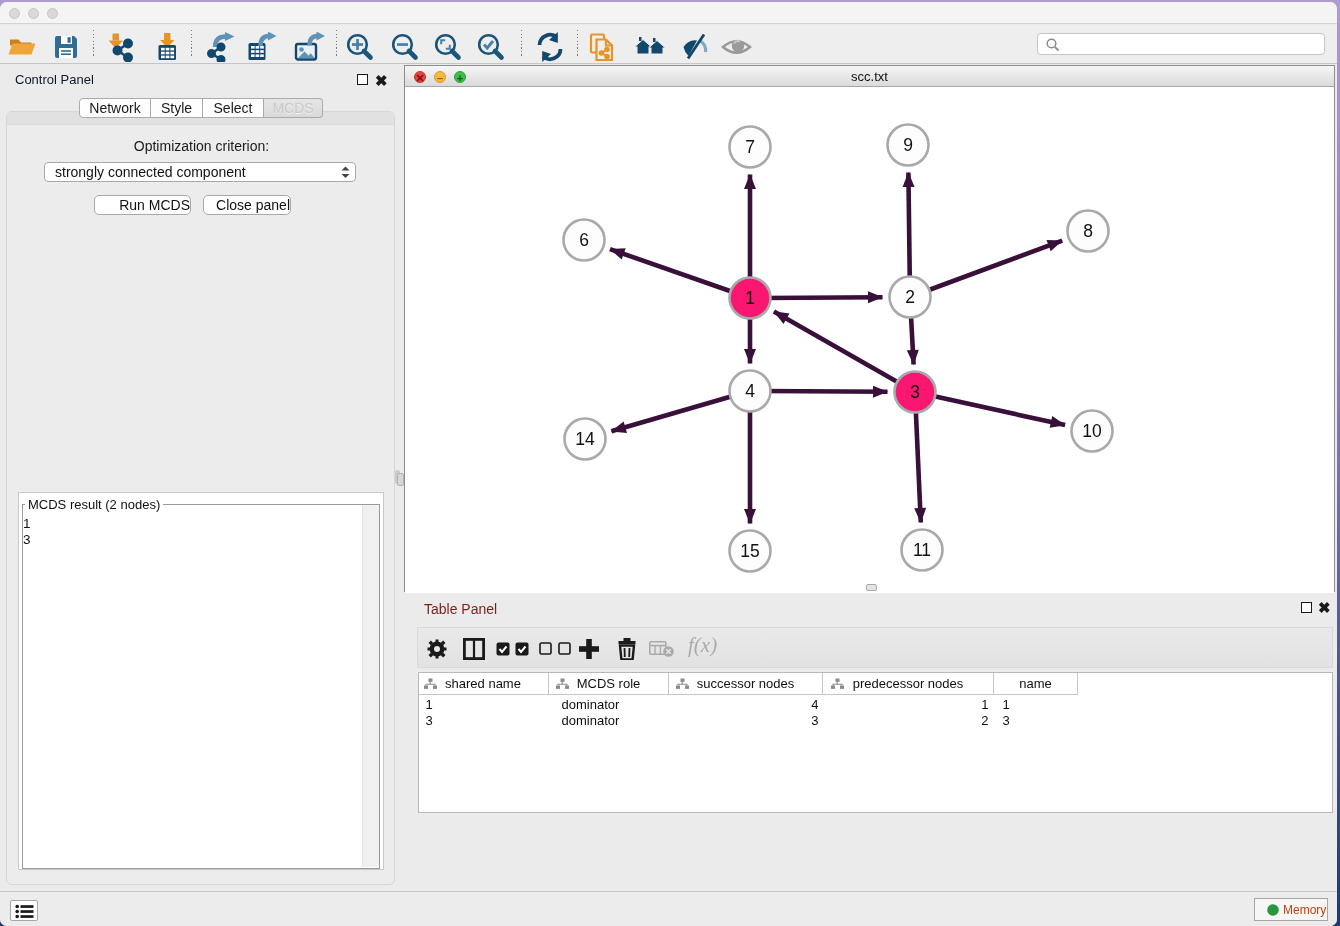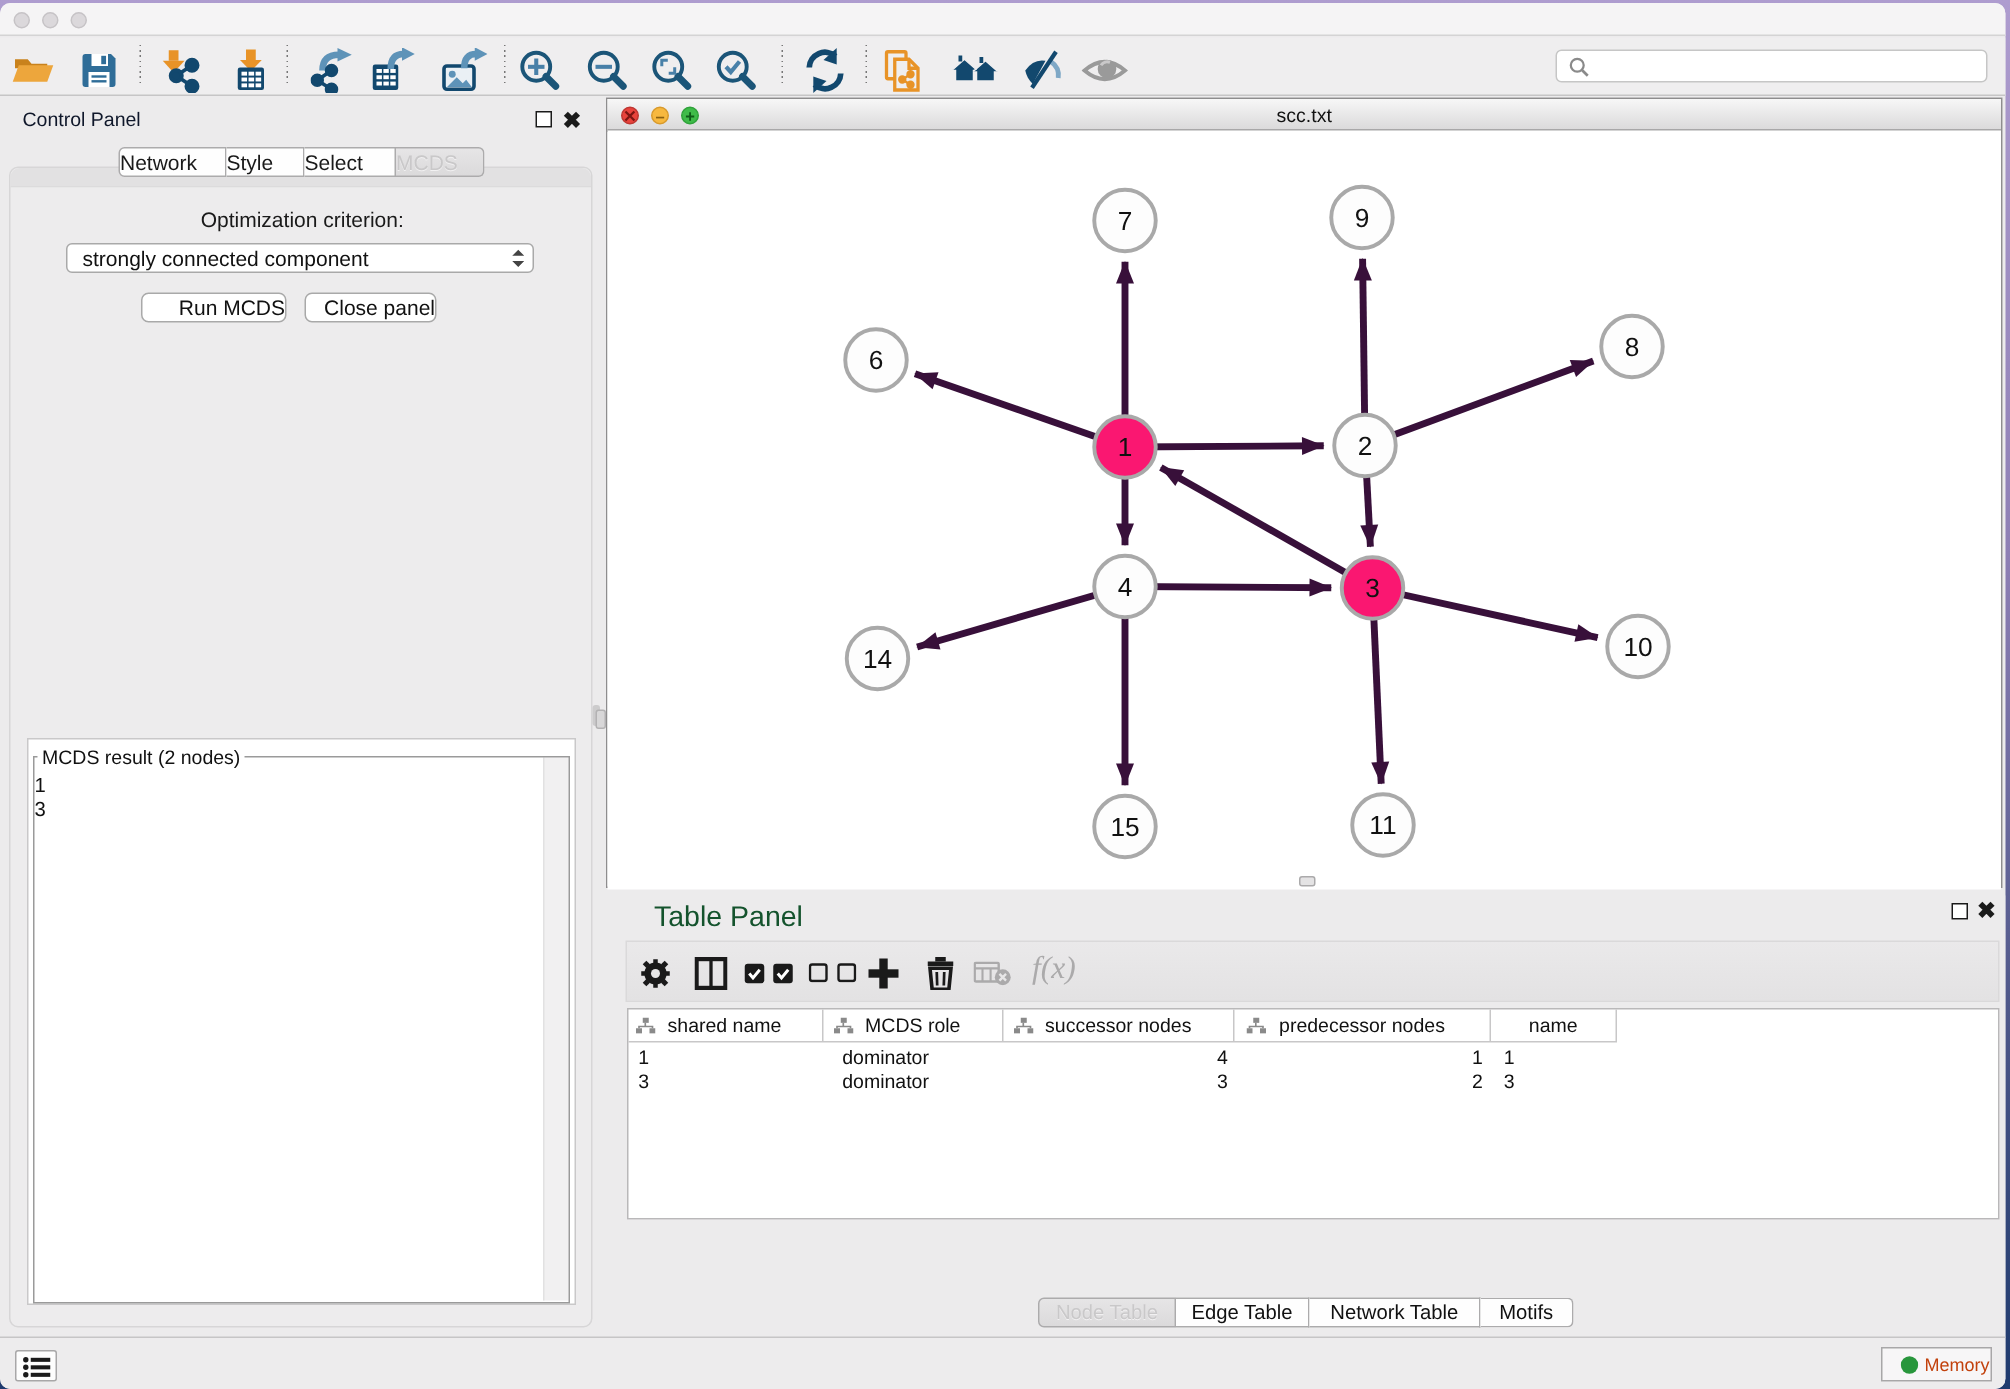--- a/index.html
+++ b/index.html
@@ -15,21 +15,21 @@
 .tsep{position:absolute;top:5px;height:28px;width:1px;background:repeating-linear-gradient(#777 0 1px,transparent 1px 3.5px)}
 #search{position:absolute;left:1037px;top:8px;width:288px;height:22px;background:#fff;border:1px solid #C6C6C6;border-radius:4px}
 
 #cpanel{position:absolute;left:0;top:62px;width:401px;height:827px;background:#ECEBEC}
 #cpanel .hdr{position:absolute;left:15px;top:8px;font-size:13px;color:#0f172a}
 .float-ic{position:absolute;width:11px;height:11px;border:1.5px solid #1A1A1A;background:#fff}
 .close-ic{position:absolute;font-size:15px;font-weight:bold;color:#1A1A1A;line-height:13px}
 #cpane{position:absolute;left:6px;top:47px;width:389px;height:774px;background:#EDECED;border:1px solid #D7D6D7;border-radius:6px}
 #cpane .band{position:absolute;left:0;top:0;width:100%;height:13px;background:#E2E1E2;border-bottom:1px solid #DCDBDC;border-radius:6px 6px 0 0}
 .tabs{position:absolute;display:flex;height:20px}
-.tab{height:20px;border:1px solid #ACABAC;border-left:none;background:#FEFEFE;color:#1A1A1A;font-size:14px;font-weight:normal;line-height:19px}
+.tab{height:20px;border:1px solid #ACABAC;border-left:none;background:#FEFEFE;color:#1A1A1A;font-size:14px;font-weight:normal;text-align:center;line-height:19px}
 .tab.first{border-left:1px solid #ACABAC;border-radius:4px 0 0 4px}
 .tab.last{border-radius:0 4px 4px 0}
 .tab.sel{background:linear-gradient(#E6E5E6,#DBDADB);color:#C9C8C9;text-shadow:0 1px 0 #F2F1F2}
 #optlabel{position:absolute;left:0;top:26px;width:389px;text-align:center;font-size:14px;color:#1A1A1A}
 #combo{position:absolute;left:37px;top:50px;width:312px;height:20px;background:#fff;border:1px solid #A9A9A9;border-radius:4px;font-size:14px;line-height:18px;padding-left:10px;color:#111}
 .btn{position:absolute;height:20px;background:#fff;border:1px solid #A9A9A9;border-radius:5px;font-size:14px;color:#111;text-align:right;line-height:18px}
 #mcdsbox{position:absolute;left:11px;top:380px;width:366px;height:378px;background:#fff;border:1px solid #C9C8C9}
 #mcdsbox .tb-line{position:absolute;left:3px;top:11px;right:3px;height:0;border-top:1px solid #9A9A9A}
 #mcdsbox .tb-l{position:absolute;left:3px;top:11px;width:0;height:364px;border-left:1px solid #9A9A9A}
 #mcdsbox .tb-r{position:absolute;right:3px;top:11px;width:0;height:364px;border-right:1px solid #9A9A9A}
@@ -298,21 +298,21 @@
 <text x="180" y="357">14</text>
 <circle cx="345" cy="463" r="20.5" fill="#FDFDFD" stroke="#A9A9A9" stroke-width="2.6"></circle>
 <text x="345" y="469">15</text>
 </g>
 </svg>
     </div>
   </div>
   <div id="divknob-h"></div>
 
   <div id="tpanel">
-    <div class="hdr" style="position:absolute;left:32px;top:4px;font-size:19px;color:#14532d">Table Panel</div>
+    <div class="hdr" style="position:absolute;left:20px;top:4px;font-size:14px;color:#7f1d1d">Table Panel</div>
     <div class="float-ic" style="left:897px;top:5px"></div>
     <div class="close-ic" style="left:914px;top:4px">✖</div>
     <div id="ttools">
       <svg style="position:absolute;left:9px;top:11px" width="20" height="20">
           <circle cx="10" cy="10" r="7.4" fill="#1A1A1A"></circle>
           <circle cx="10" cy="10" r="3" fill="#E7E6E7"></circle>
           <g fill="#1A1A1A">
             <rect x="8.5" y="0.5" width="3" height="4"></rect>
             <rect x="8.5" y="15.5" width="3" height="4"></rect>
             <rect x="0.5" y="8.5" width="4" height="3"></rect>
@@ -397,26 +397,20 @@
       <div class="td" style="left:143px;top:24px">dominator</div>
       <div class="td" style="left:300px;top:24px;width:100px;text-align:right">4</div>
       <div class="td" style="left:470px;top:24px;width:100px;text-align:right">1</div>
       <div class="td" style="left:584px;top:24px">1</div>
       <div class="td" style="left:7px;top:40px">3</div>
       <div class="td" style="left:143px;top:40px">dominator</div>
       <div class="td" style="left:300px;top:40px;width:100px;text-align:right">3</div>
       <div class="td" style="left:470px;top:40px;width:100px;text-align:right">2</div>
       <div class="td" style="left:584px;top:40px">3</div>
     </div>
-    <div class="btabs" style="left:288px;top:268px">
-      <div class="btab tab first sel" style="width:92px">Node Table</div>
-      <div class="btab" style="width:89px">Edge Table</div>
-      <div class="btab" style="width:114px">Network Table</div>
-      <div class="btab last" style="width:62px;border-radius:0 4px 4px 0">Motifs</div>
-    </div>
   </div>
 
   <div id="status">
     <div id="listbtn">
         <svg width="20" height="15" style="position:absolute;left:4px;top:3px">
           <g fill="#1A1A1A">
             <circle cx="2.2" cy="2.5" r="1.8"></circle>
             <circle cx="2.2" cy="7.5" r="1.8"></circle>
             <circle cx="2.2" cy="12.5" r="1.8"></circle>
             <rect x="5.5" y="1.2" width="13" height="2.7"></rect>

